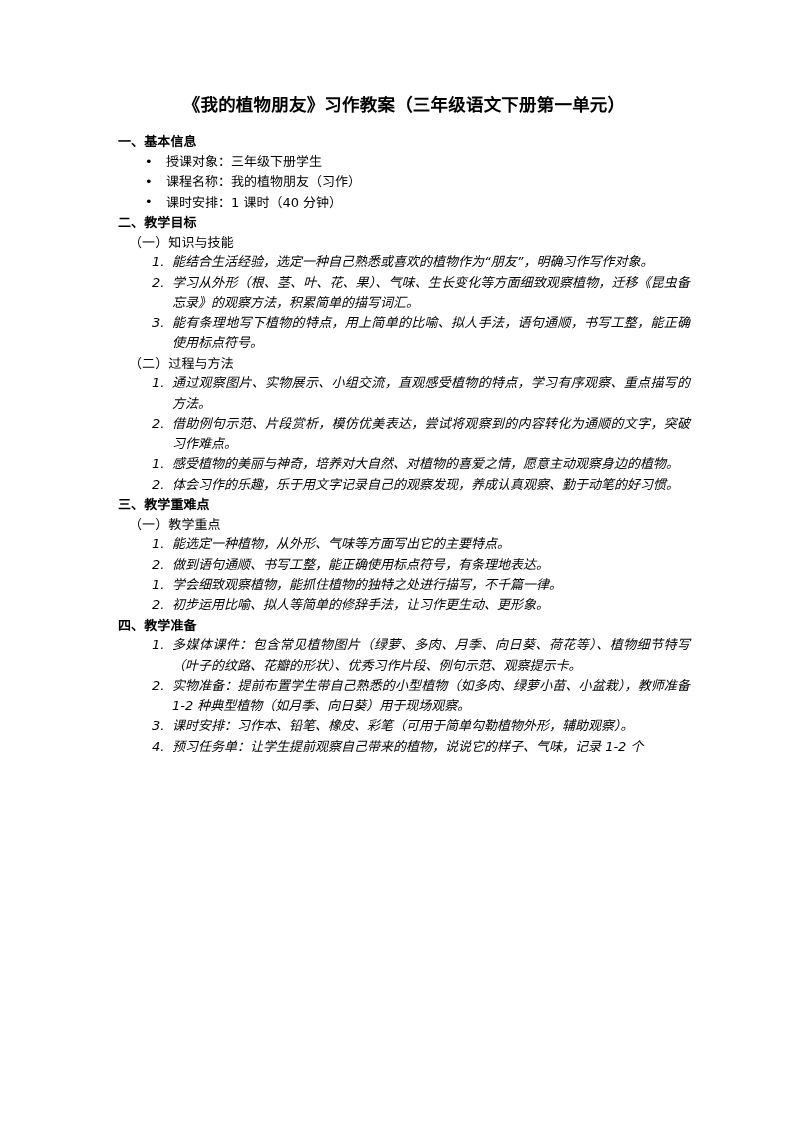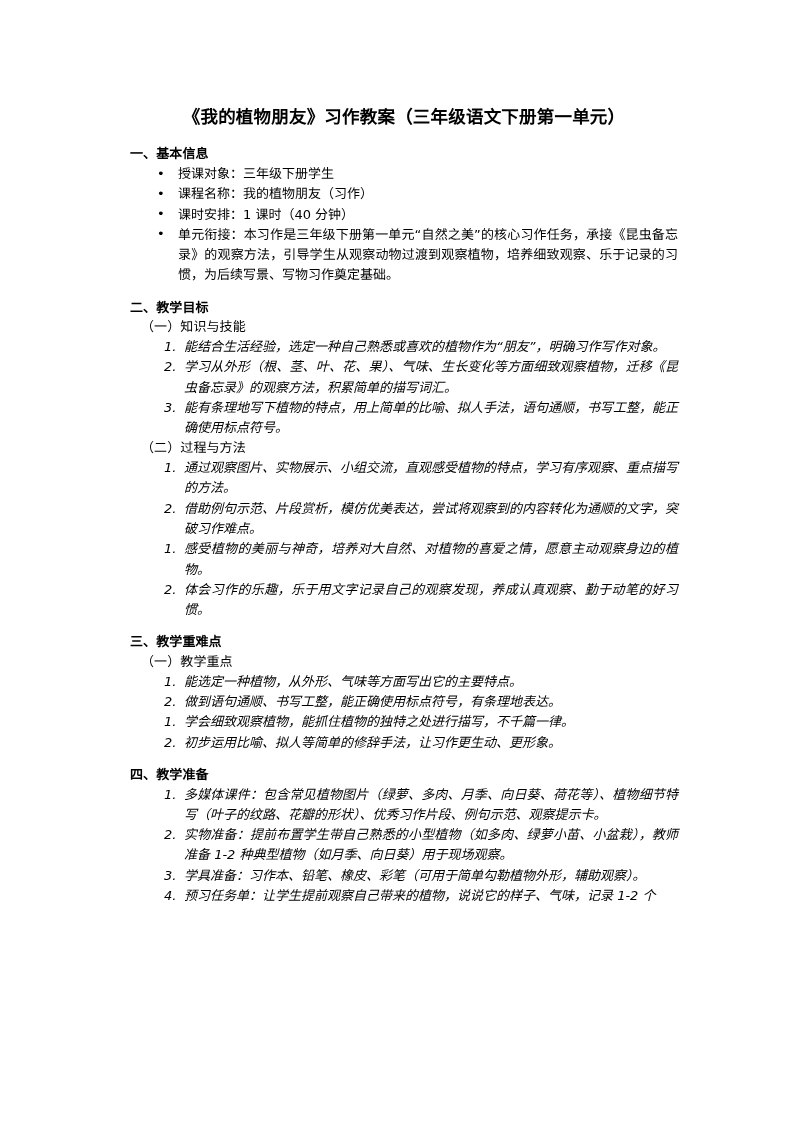--- a/index.html
+++ b/index.html
@@ -24,21 +24,21 @@
     overflow: hidden;
   }
 
   
   .doc-title {
     font-size: 17.5px;
     font-weight: bold;
     line-height: 1.5;
     text-align: center;
     letter-spacing: 0.2px;
-    margin: 12px 0 14px 0;
+    margin: 0 0 14px 0;
     white-space: nowrap;
   }
 
   
   .h1 {
     font-size: 13px;
     font-weight: bold;
     line-height: 1.52;
     margin: 0;
     padding: 0;
@@ -101,36 +101,35 @@
     content: counter(numitem) ".";
     position: absolute;
     left: 34px;
     top: 0;
     font-size: 13px;
     line-height: 1.56;
     width: 16px;
     text-align: left;
   }
 
-  .blk { margin: 12px; padding: 0; }
+  .blk { margin: 0; padding: 0; }
 </style>
 </head>
 <body>
 
 <div class="page">
 
   <h1 class="doc-title">《我的植物朋友》习作教案（三年级语文下册第一单元）</h1>
 
   <div class="blk">
     <div class="h1">一、基本信息</div>
     <ul class="bullets">
       <li>授课对象：三年级下册学生</li>
       <li>课程名称：我的植物朋友（习作）</li>
       <li>课时安排：1 课时（40 分钟）</li>
-      <li>单元衔接：本习作是三年级下册第一单元“自然之美”的核心习作任务，承接《昆虫备忘录》的观察方法，引导学生从观察动物过渡到观察植物，培养细致观察、乐于记录的习惯，为后续写景、写物习作奠定基础。</li>
     </ul>
   </div>
 
   <div class="blk">
     <div class="h1">二、教学目标</div>
 
     <div class="h2">（一）知识与技能</div>
     <ol class="numbers">
       <li>能结合生活经验，选定一种自己熟悉或喜欢的植物作为“朋友”，明确习作写作对象。</li>
       <li>学习从外形（根、茎、叶、花、果）、气味、生长变化等方面细致观察植物，迁移《昆虫备忘录》的观察方法，积累简单的描写词汇。</li>
@@ -162,18 +161,18 @@
       <li>学会细致观察植物，能抓住植物的独特之处进行描写，不千篇一律。</li>
       <li>初步运用比喻、拟人等简单的修辞手法，让习作更生动、更形象。</li>
     </ol>
   </div>
 
   <div class="blk">
     <div class="h1">四、教学准备</div>
     <ol class="numbers">
       <li>多媒体课件：包含常见植物图片（绿萝、多肉、月季、向日葵、荷花等）、植物细节特写（叶子的纹路、花瓣的形状）、优秀习作片段、例句示范、观察提示卡。</li>
       <li>实物准备：提前布置学生带自己熟悉的小型植物（如多肉、绿萝小苗、小盆栽），教师准备 1-2 种典型植物（如月季、向日葵）用于现场观察。</li>
-      <li>学具准备：习作本、铅笔、橡皮、彩笔（可用于简单勾勒植物外形，辅助观察）。</li>
+      <li>课时安排：习作本、铅笔、橡皮、彩笔（可用于简单勾勒植物外形，辅助观察）。</li>
       <li>预习任务单：让学生提前观察自己带来的植物，说说它的样子、气味，记录 1-2 个</li>
     </ol>
   </div>
 
 </div>
 
 </body></html>

